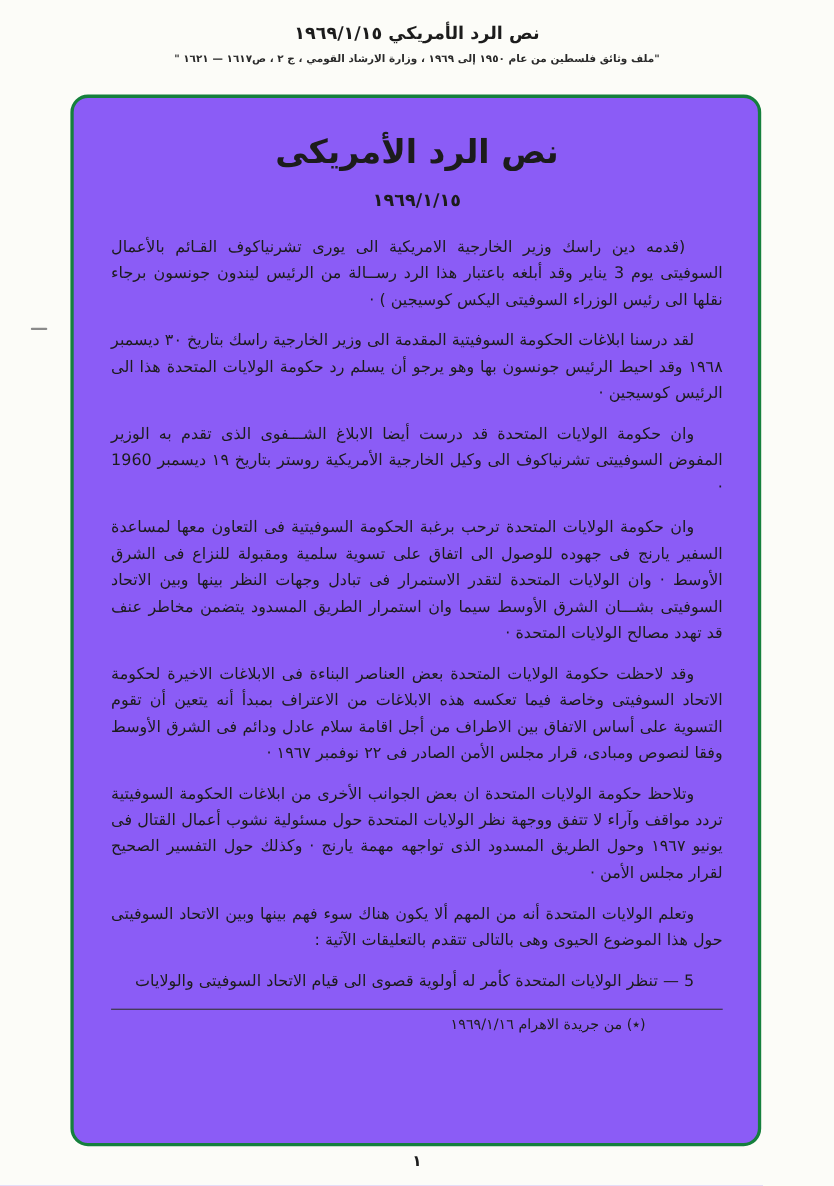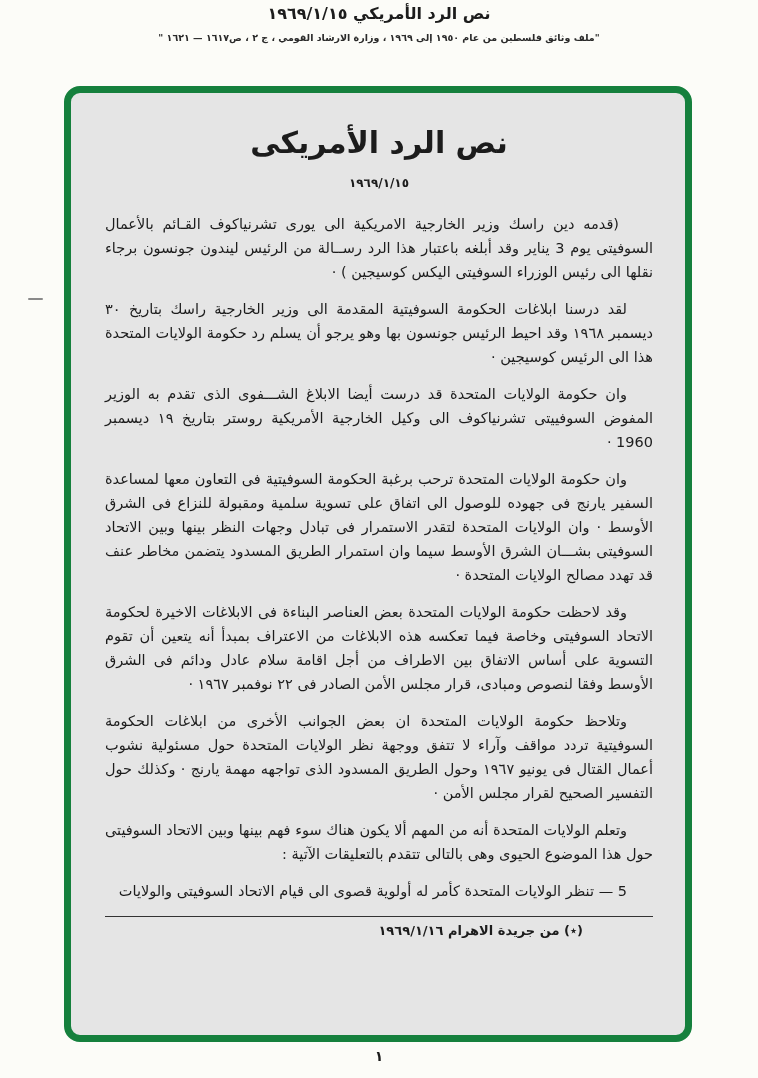--- a/index.html
+++ b/index.html
@@ -9,21 +9,21 @@
     height: 1078px;
     position: relative;
     background: #fcfcf8;
     color: #1c1c1c;
     font-family: "DejaVu Sans", sans-serif;
     overflow: hidden;
   }
 
   .header {
     position: absolute;
-    top: 4px;
+    top: 20px;
     left: 0;
     width: 758px;
     text-align: center;
     direction: rtl;
   }
   .header-title {
     font-size: 16px;
     font-weight: bold;
     letter-spacing: 0.5px;
   }
@@ -33,38 +33,38 @@
     margin-top: 9px;
     color: #2a2a2a;
   }
 
   .doc-frame {
     position: absolute;
     top: 86px;
     left: 64px;
     width: 628px;
     height: 956px;
-    background: #e5e5e5;
-    border: 7px solid #15803d;
+    background: #8b5cf6;
+    border: 3px solid #15803d;
     border-radius: 16px;
     padding: 24px 32px 0 34px;
     overflow: hidden;
   }
 
   .doc-title {
     direction: rtl;
     text-align: center;
     font-size: 30px;
     font-weight: bold;
     margin-top: 8px;
   }
   .doc-date {
     direction: rtl;
     text-align: center;
-    font-size: 12px;
+    font-size: 16px;
     font-weight: bold;
     letter-spacing: 1px;
     margin-top: 16px;
   }
 
   .doc-body {
     direction: rtl;
     text-align: justify;
     font-size: 14.5px;
     line-height: 24px;
@@ -81,21 +81,21 @@
     margin-top: 4px;
   }
   .footnote-line {
     border: 0;
     border-top: 1.5px solid #333;
     width: 100%;
     margin: 0 0 6px 0;
   }
   .footnote {
     font-size: 13px;
-    font-weight: bold;
+    font-weight: normal;
     padding: 0 70px 0 0;
   }
 
   .stray-mark {
     position: absolute;
     left: 28px;
     top: 298px;
     width: 15px;
     height: 2px;
     background: #8a8a8a;

